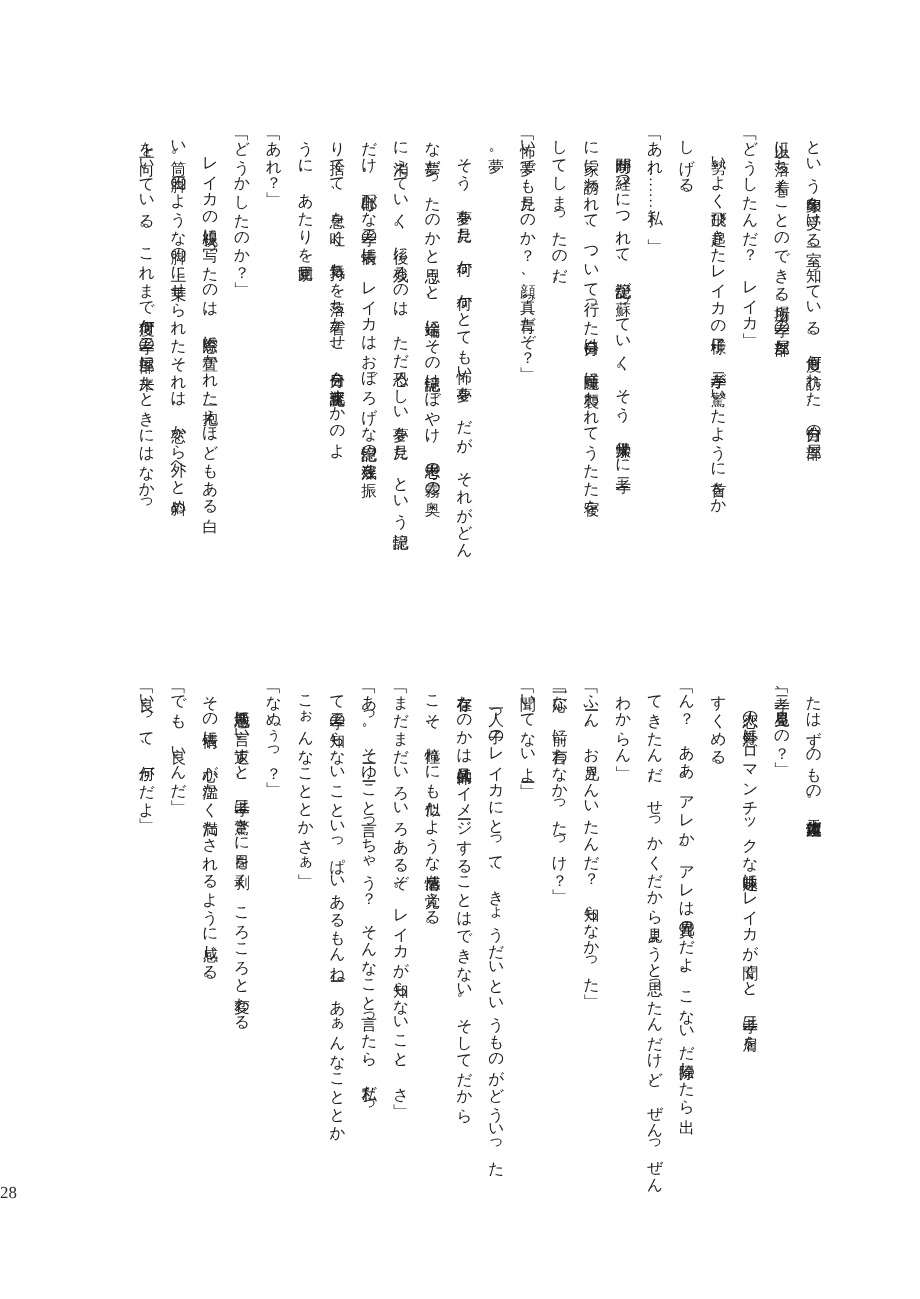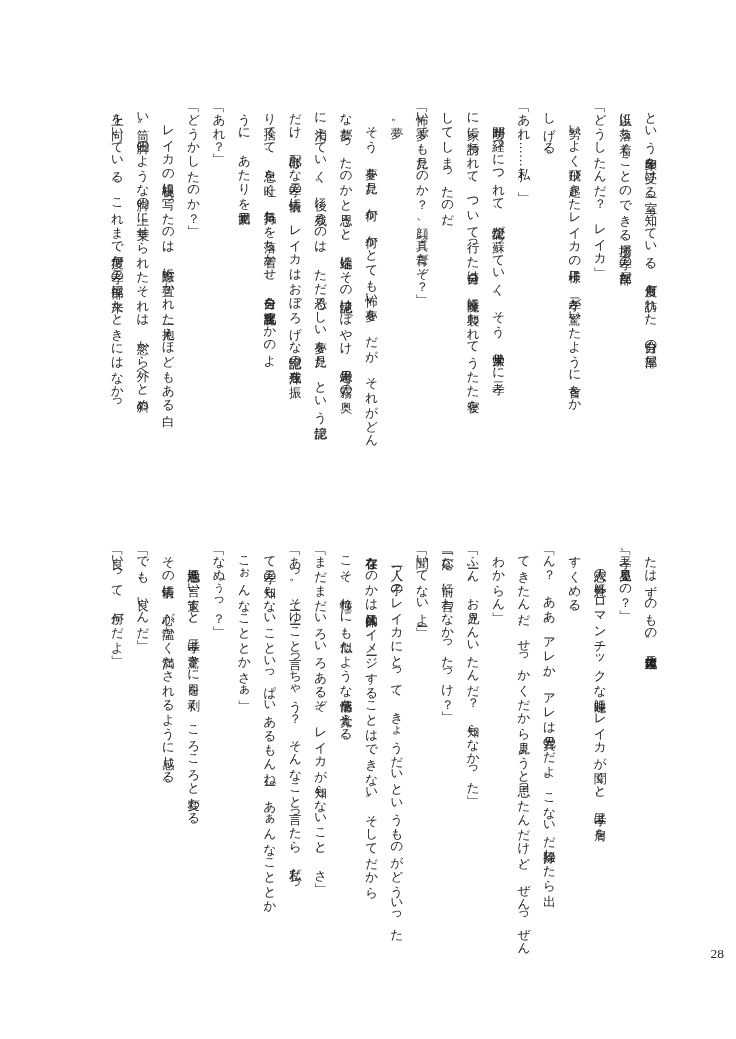--- a/index.html
+++ b/index.html
@@ -38,21 +38,21 @@
   .block-bottom {
     top: 547px;
     right: 73px;
     height: 384px;
   }
   .page-number {
     position: absolute;
     left: 0;
     right: 12px;
     top: 946px;
-    text-align: right;
+    text-align: left;
     font-size: 13.5px;
     color: #2a2a2a;
   }
 </style>
 </head>
 <body>
 
 <div class="page">
 
   <div class="vblock block-top">

